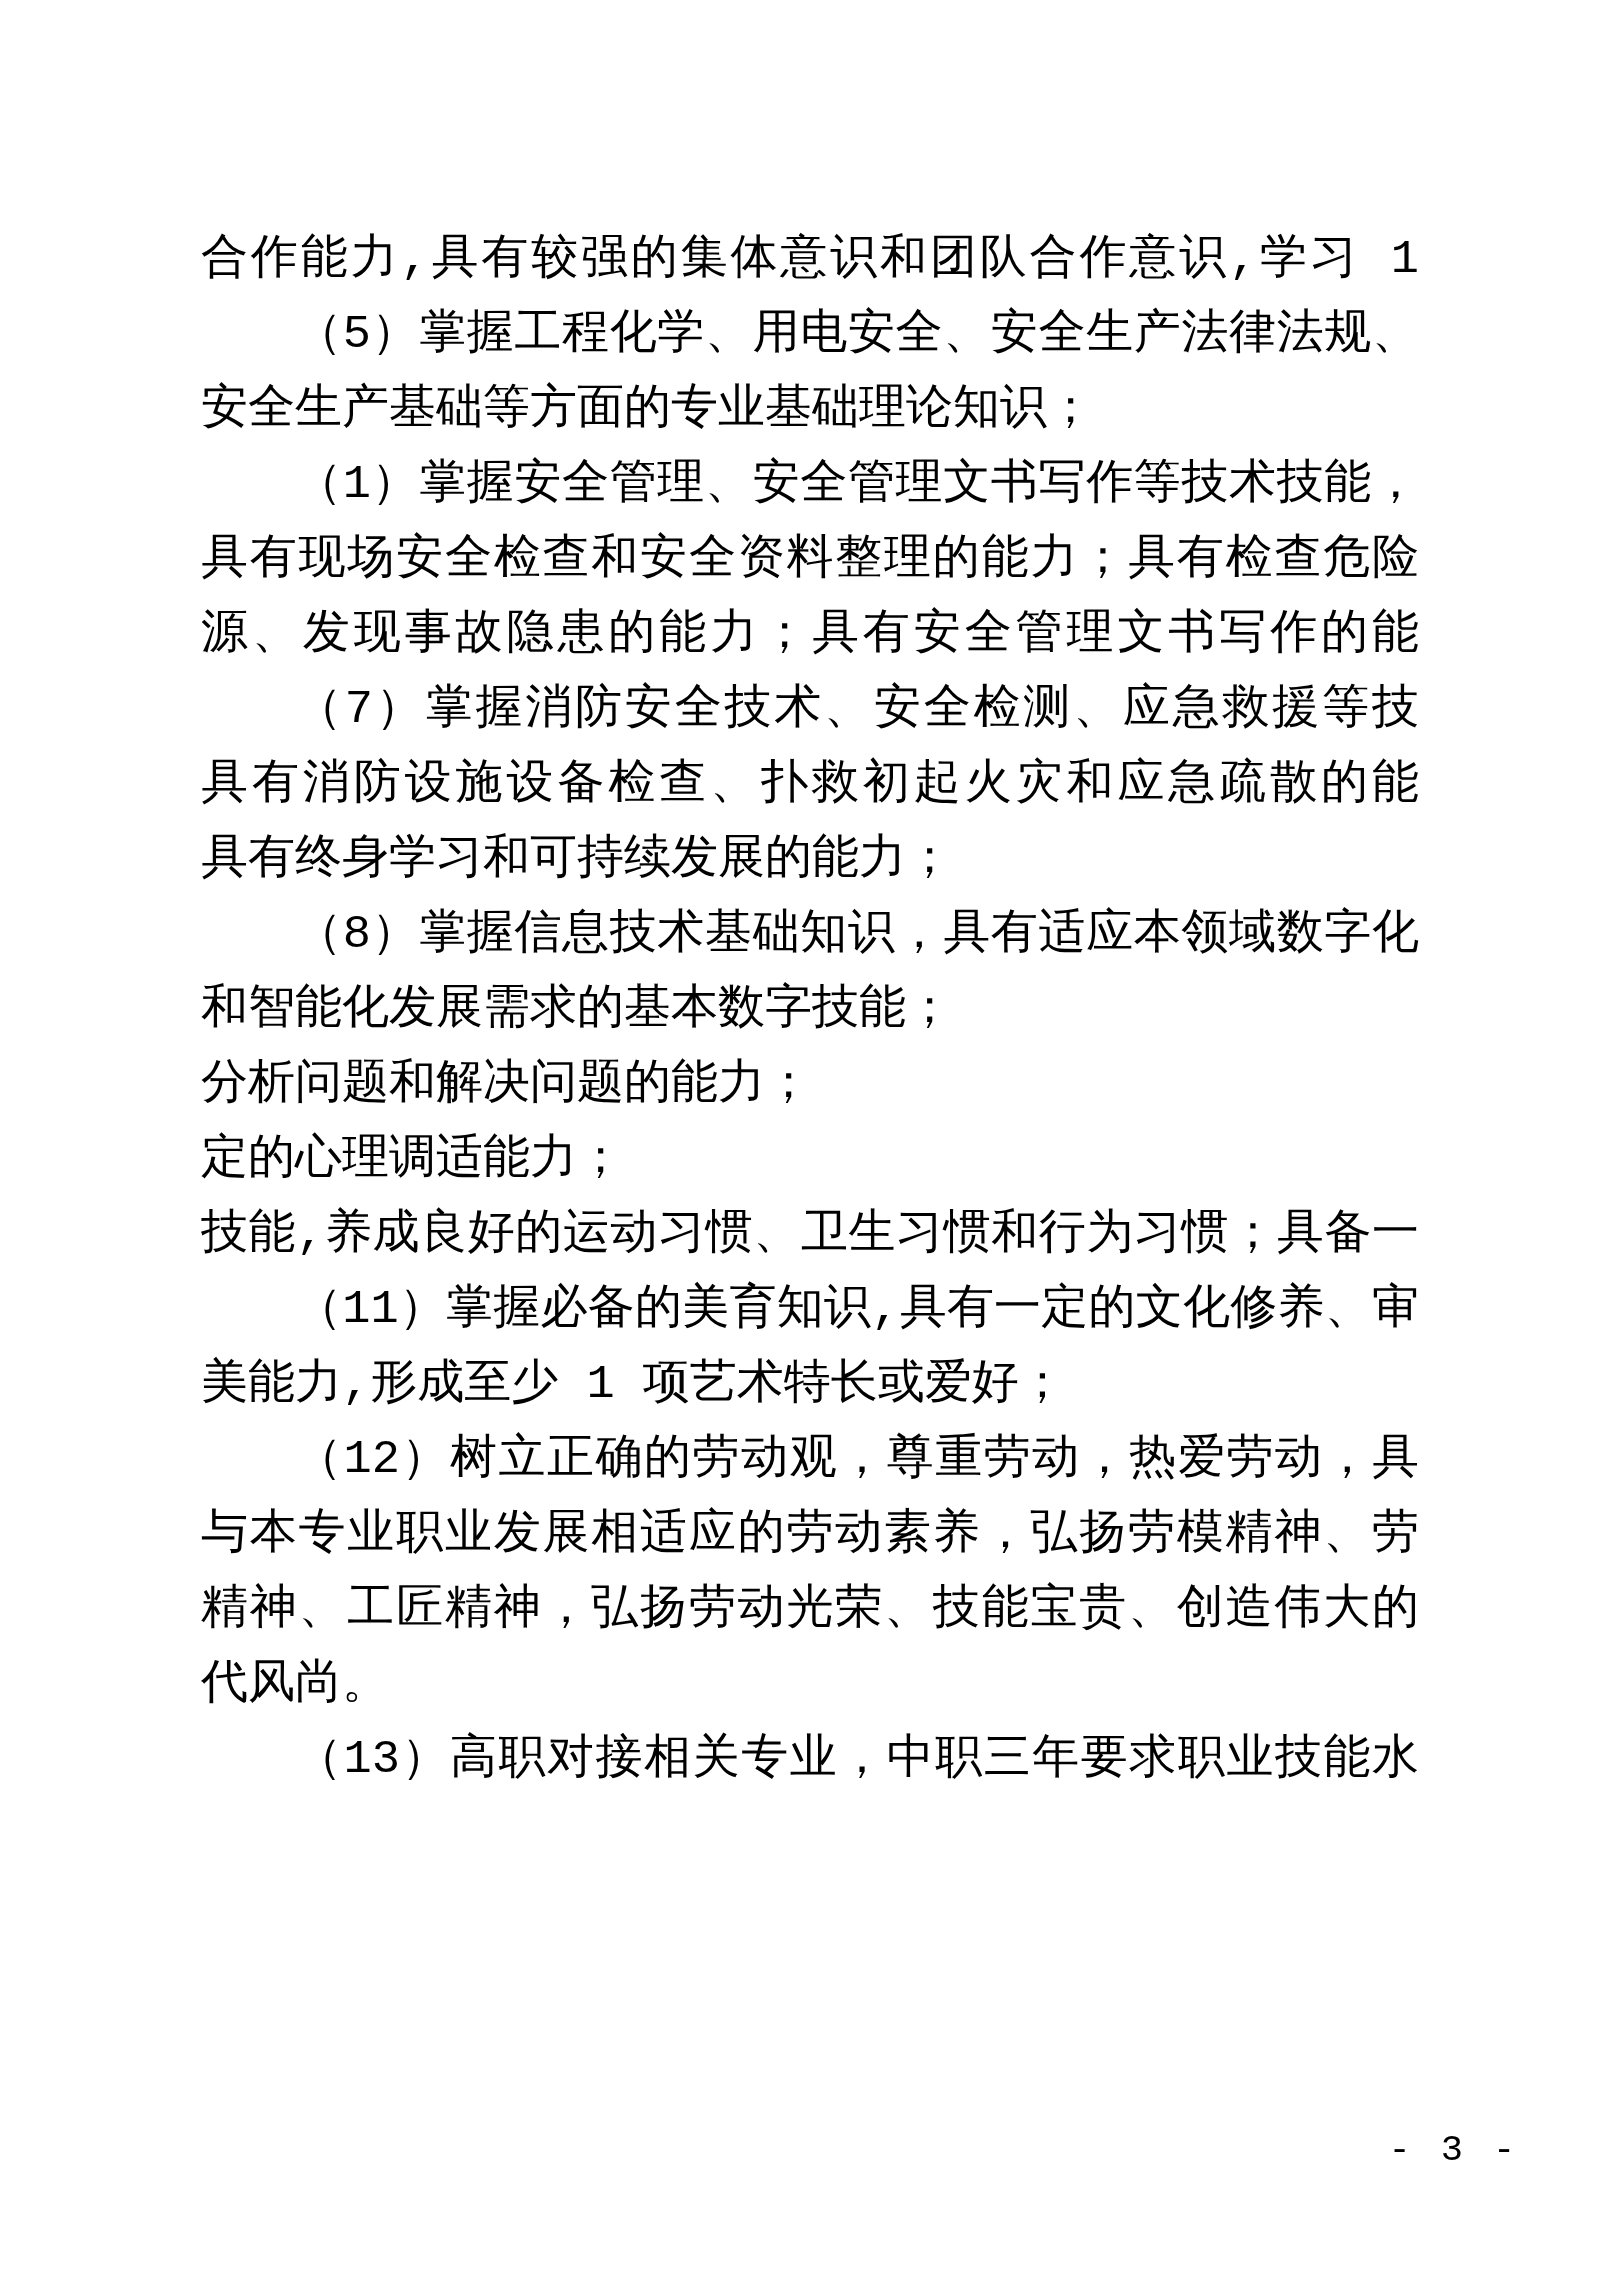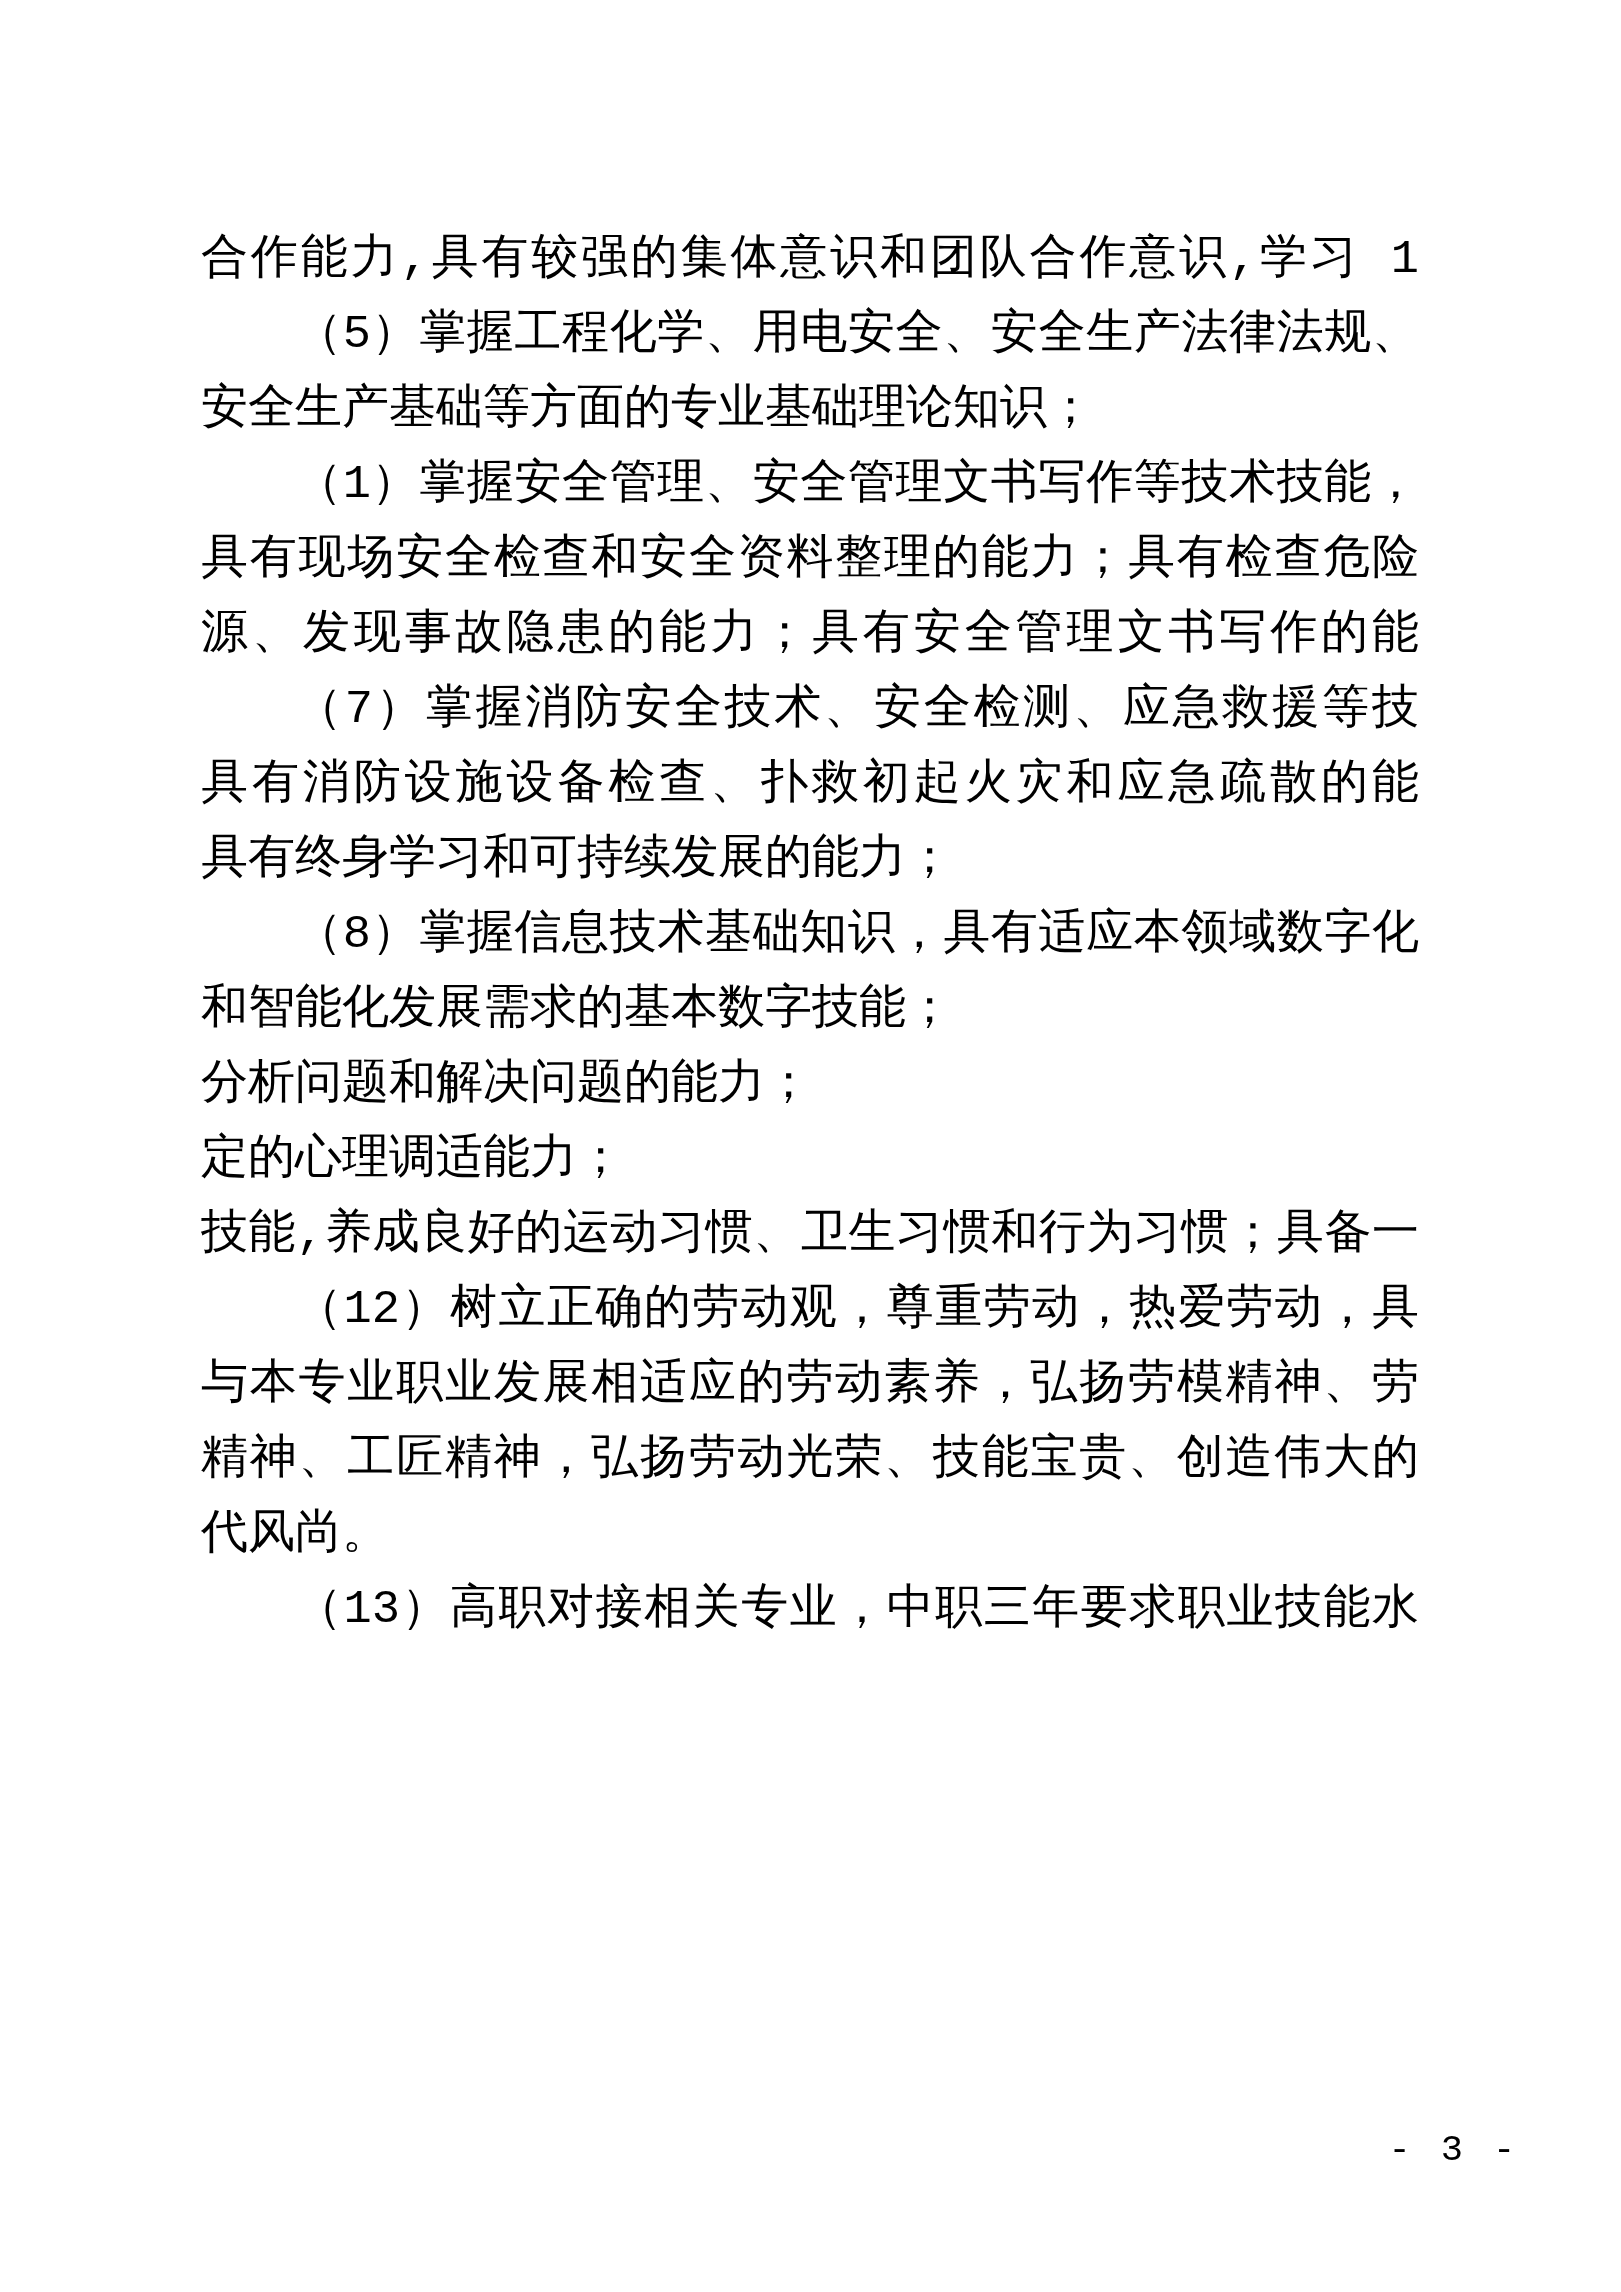--- a/index.html
+++ b/index.html
@@ -81,20 +81,24 @@
         <div class="line">和智能化发展需求的基本数字技能；</div>
       </div>
       <div class="paragraph">
         <div class="line">分析问题和解决问题的能力；</div>
       </div>
       <div class="paragraph">
         <div class="line">定的心理调适能力；</div>
         <div class="line fill">技能,养成良好的运动习惯、卫生习惯和行为习惯；具备一</div>
       </div>
       <div class="paragraph">
+        <div class="line fill indent">（11）掌握必备的美育知识,具有一定的文化修养、审</div>
+        <div class="line">美能力,形成至少 1 项艺术特长或爱好；</div>
+      </div>
+      <div class="paragraph">
         <div class="line fill indent">（12）树立正确的劳动观，尊重劳动，热爱劳动，具备</div>
         <div class="line fill">与本专业职业发展相适应的劳动素养，弘扬劳模精神、劳动</div>
         <div class="line fill">精神、工匠精神，弘扬劳动光荣、技能宝贵、创造伟大的时</div>
         <div class="line">代风尚。</div>
       </div>
       <div class="paragraph">
         <div class="line fill indent">（13）高职对接相关专业，中职三年要求职业技能水平</div>
       </div>
     </div>
   <div class="page-number">- 3 -</div>

